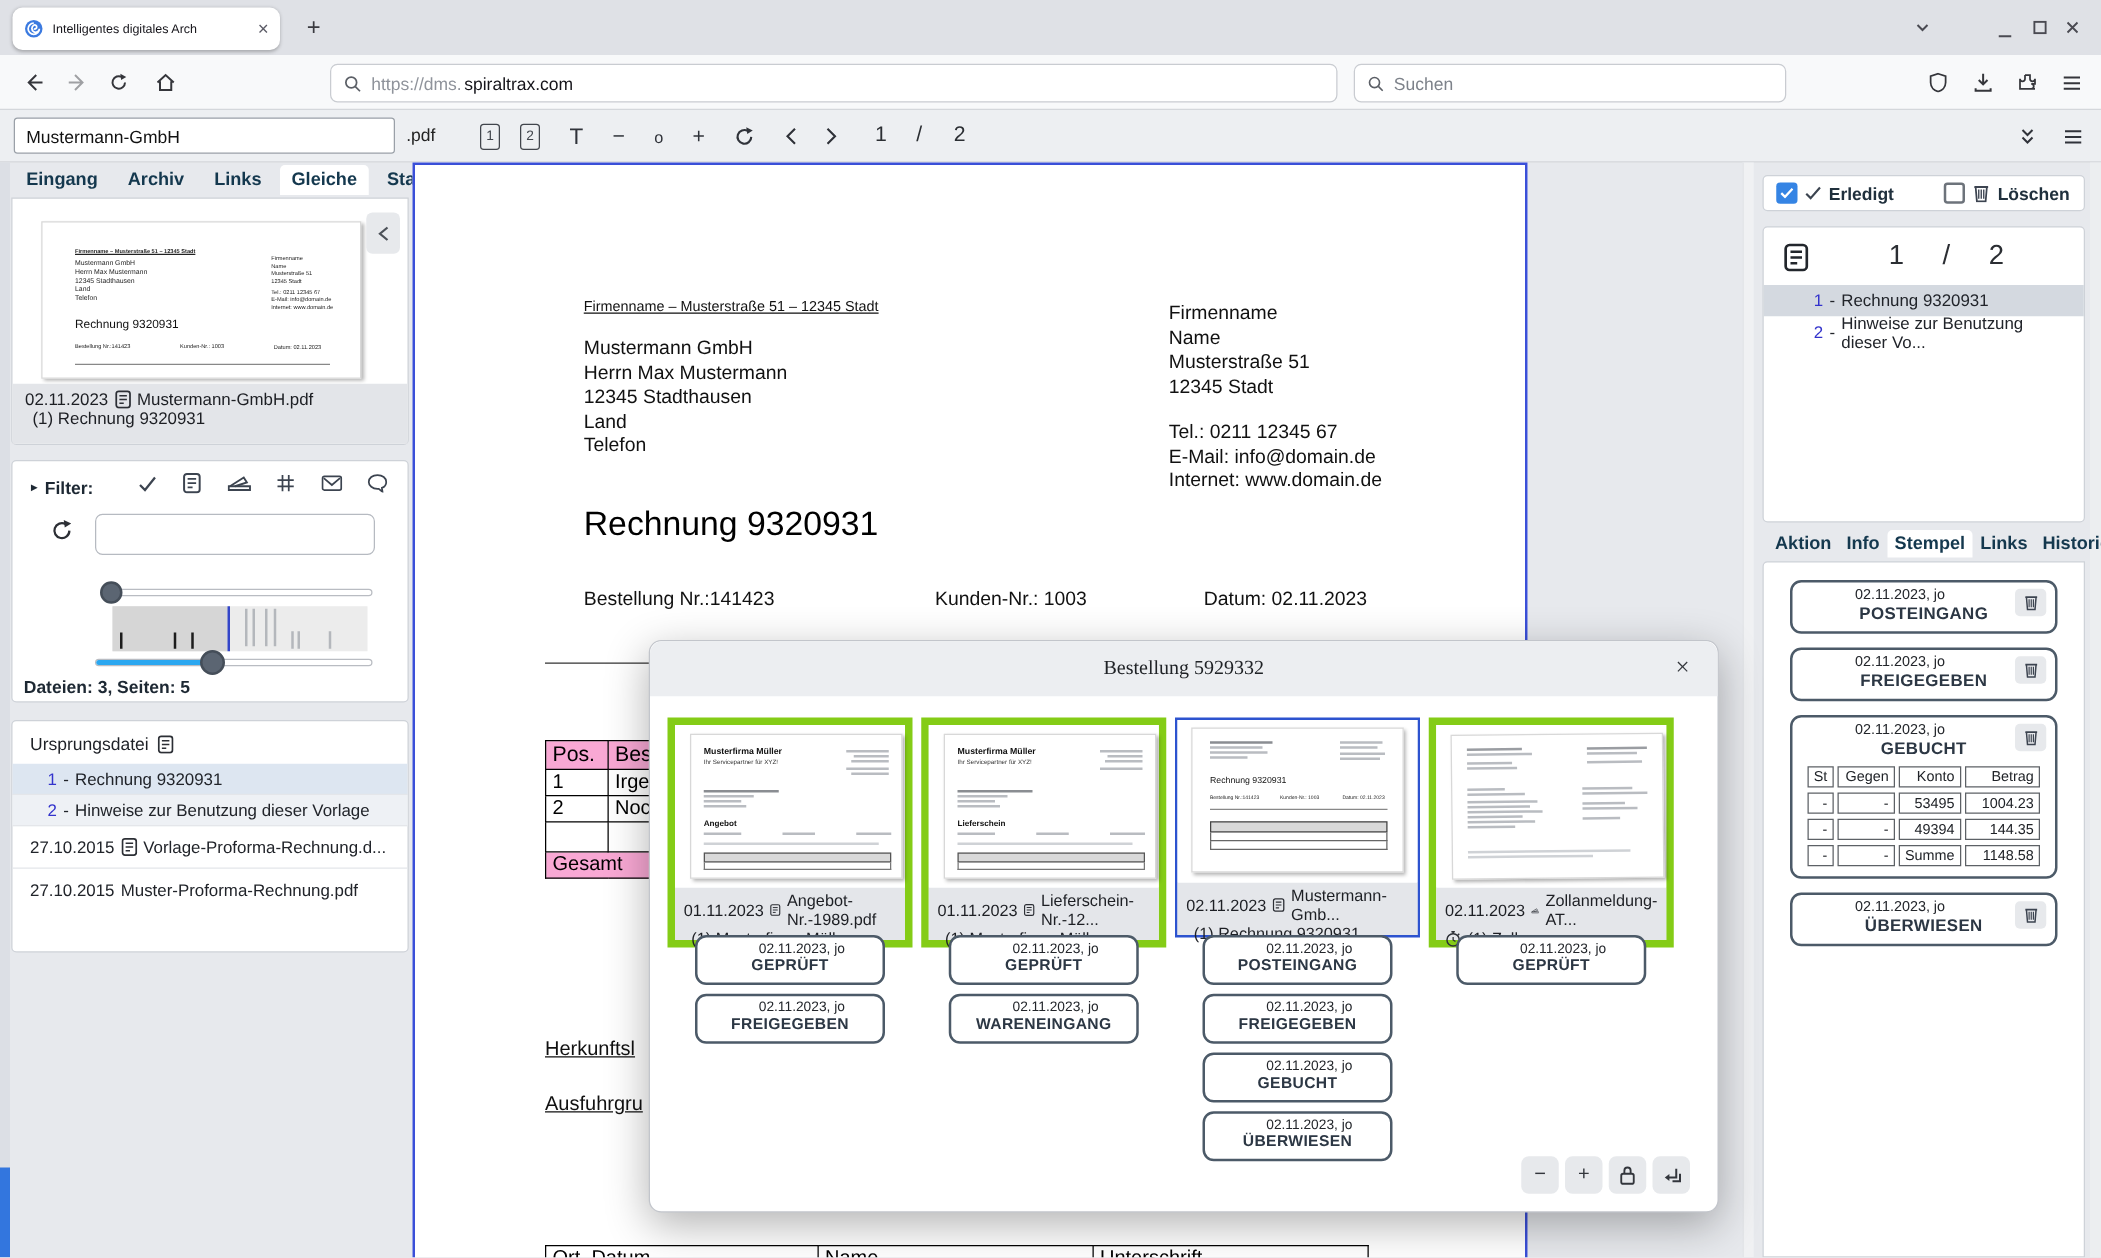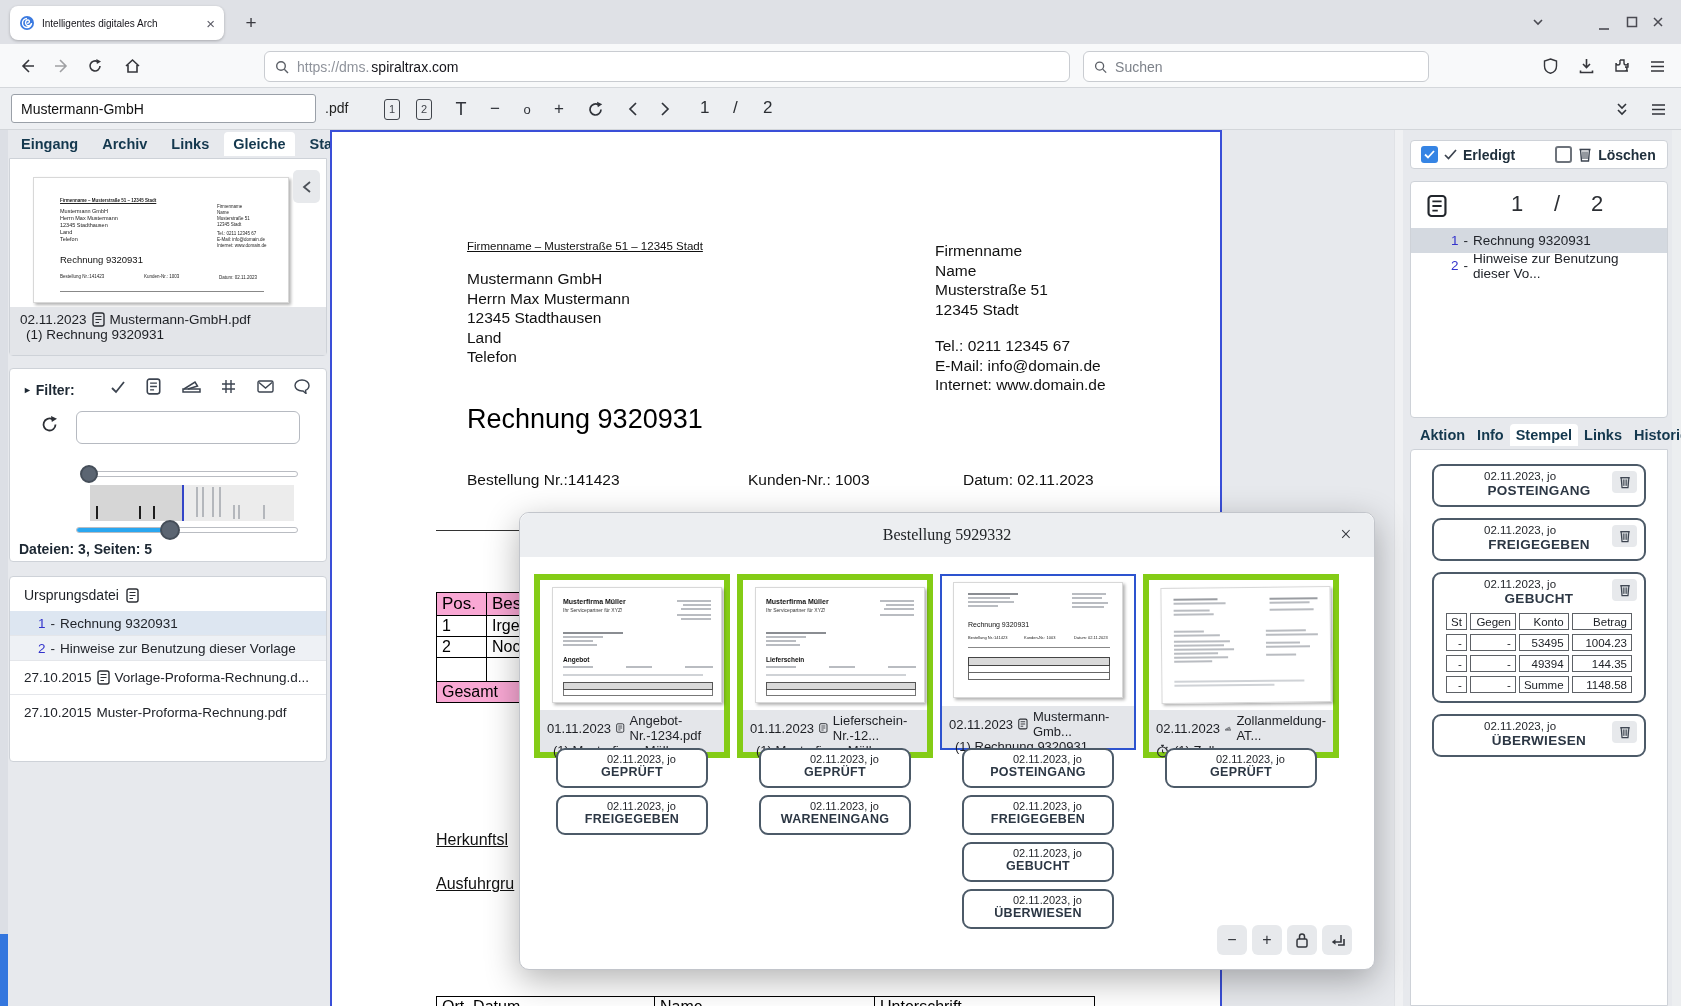--- a/index.html
+++ b/index.html
@@ -613,21 +613,21 @@
           <div style="position:absolute; left:10px; top:102px; width:150px; height:6px; border:1px solid #777; border-top:none;"></div>
         </div>
       </div>
       <div class="card-label">
         <div class="frow" style="justify-content:center;">
           <span>01.11.2023</span>
           <svg width="12" height="14" viewBox="0 0 13 15">
               <rect x="1" y="1" width="11" height="13" rx="2" fill="none" stroke="#2c2f35" stroke-width="1.4"></rect>
               <path d="M3.5 4.5 H9.5 M3.5 7.5 H9.5 M3.5 10.5 H7" stroke="#2c2f35" stroke-width="1.2"></path>
             </svg>
-          <span>Angebot-Nr.-1234.pdf</span>
+          <span>Angebot-Nr.-1989.pdf</span>
         </div>
         <div style="padding-left:6px;">(1) Musterfirma Müller</div>
       </div>
     </div>
 
     <div class="card" style="left:217px;">
       <div class="card-thumb">
         <div class="mini-page" style="left:12px; top:7px; width:170px; height:116px;">
           <div style="position:absolute; left:10px; top:10px; font-size:7px; font-weight:bold; color:#111;">Musterfirma Müller</div>
           <div style="position:absolute; left:10px; top:19px; font-size:5px; color:#333;">Ihr Servicepartner für XYZ!</div>

